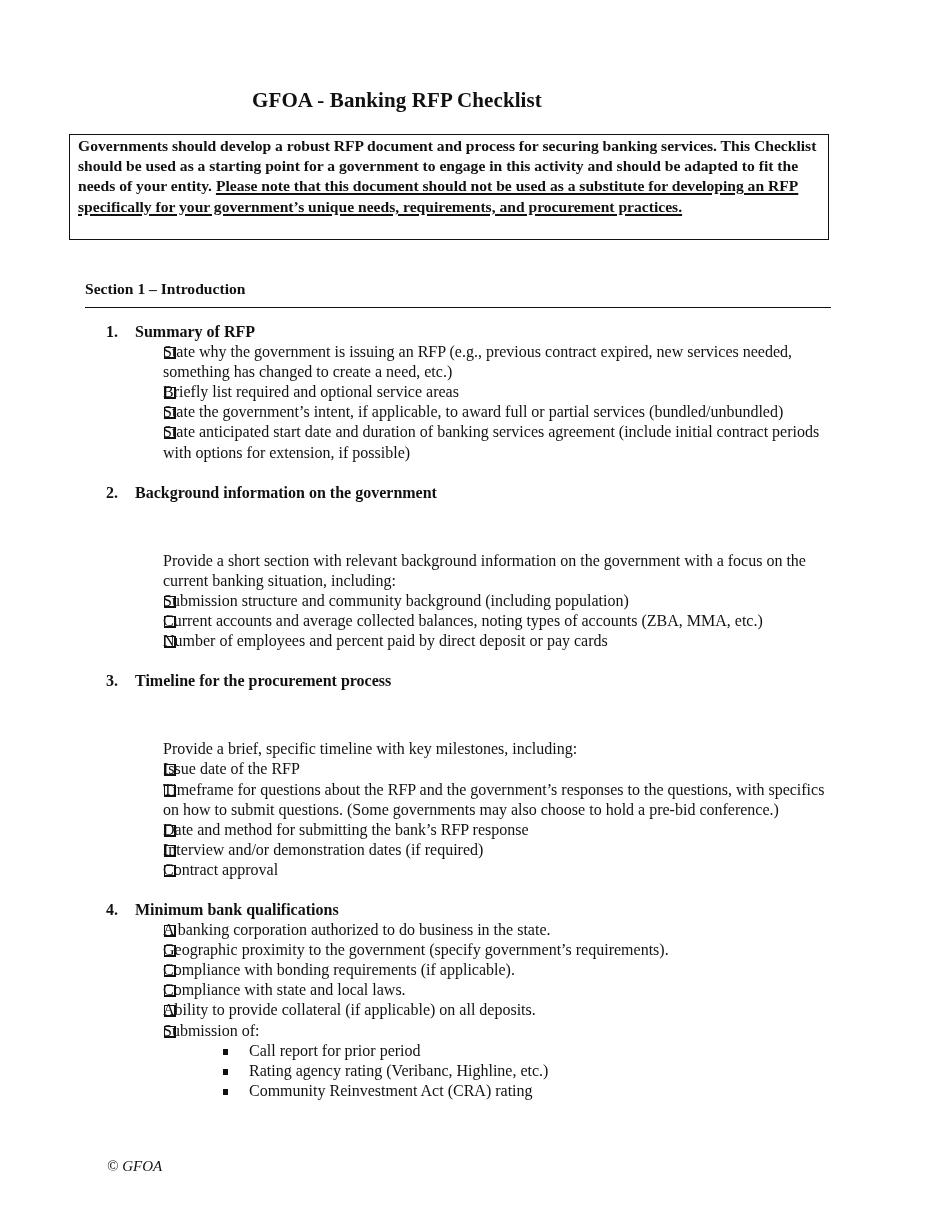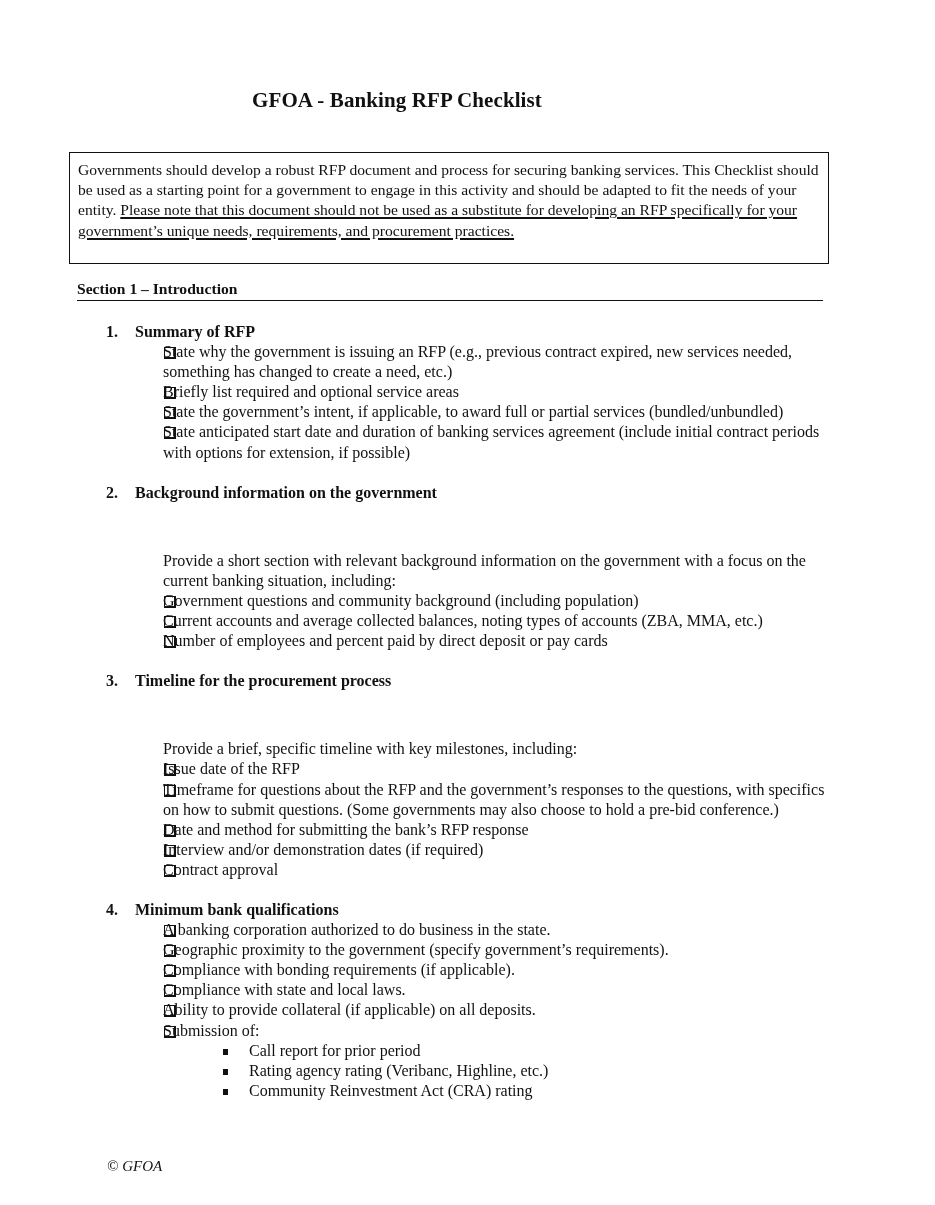--- a/index.html
+++ b/index.html
@@ -6,28 +6,28 @@
   body {
     width: 935px; height: 1205px; position: relative; overflow: hidden;
     font-family: "Liberation Serif", "DejaVu Serif", serif;
     color: #111111;
   }
   .title {
     position: absolute; left: 0; top: 88px; width: 794px; text-align: center;
     font-weight: bold; font-size: 21px; letter-spacing: 0.1px;
   }
   .notice {
-    position: absolute; left: 69px; top: 152px; width: 741px; height: 86px;
-    border: 1.5px solid #111; padding: 7px 9px 17px 8px;
-    font-weight: normal; font-size: 15.6px; line-height: 20.2px;
+    position: absolute; left: 69px; top: 134px; width: 741px; height: 86px;
+    border: 1.5px solid #111; padding: 1px 9px 17px 8px;
+    font-weight: bold; font-size: 15.6px; line-height: 20.2px;
   }
   .notice .u { text-decoration: underline; text-decoration-thickness: 1.5px; text-underline-offset: 2px; }
   .section-heading {
-    position: absolute; left: 77px; top: 280px; width: 746px;
-    font-weight: bold; font-size: 15.6px; padding-bottom: 2px;
+    position: absolute; left: 85px; top: 280px; width: 746px;
+    font-weight: bold; font-size: 15.6px; padding-bottom: 9px;
     border-bottom: 1.3px solid #111;
   }
   .content {
     position: absolute; left: 106px; top: 322px; width: 720px;
     font-size: 16px; line-height: 20.1px;
   }
   .item { margin: 0 0 20px 0; }
   .item-head { font-weight: bold; display: flex; }
   .item-num { width: 29px; flex: none; }
   .item-intro { margin-left: 57px; margin-top: 48px; }
@@ -87,21 +87,21 @@
   </div>
 
   <div class="item">
     <div class="item-head">
       <span class="item-num">2.</span>
       <span>Background information on the government</span>
     </div>
     <div class="item-intro">Provide a short section with relevant background information on the government with a focus on the current banking situation, including:</div>
     <div class="check-row">
       <span class="checkbox"></span>
-      <span class="check-text">Government questions and community background (including population)</span>
+      <span class="check-text">Submission structure and community background (including population)</span>
     </div>
     <div class="check-row">
       <span class="checkbox"></span>
       <span class="check-text">Current accounts and average collected balances, noting types of accounts (ZBA, MMA, etc.)</span>
     </div>
     <div class="check-row">
       <span class="checkbox"></span>
       <span class="check-text">Number of employees and percent paid by direct deposit or pay cards</span>
     </div>
   </div>

